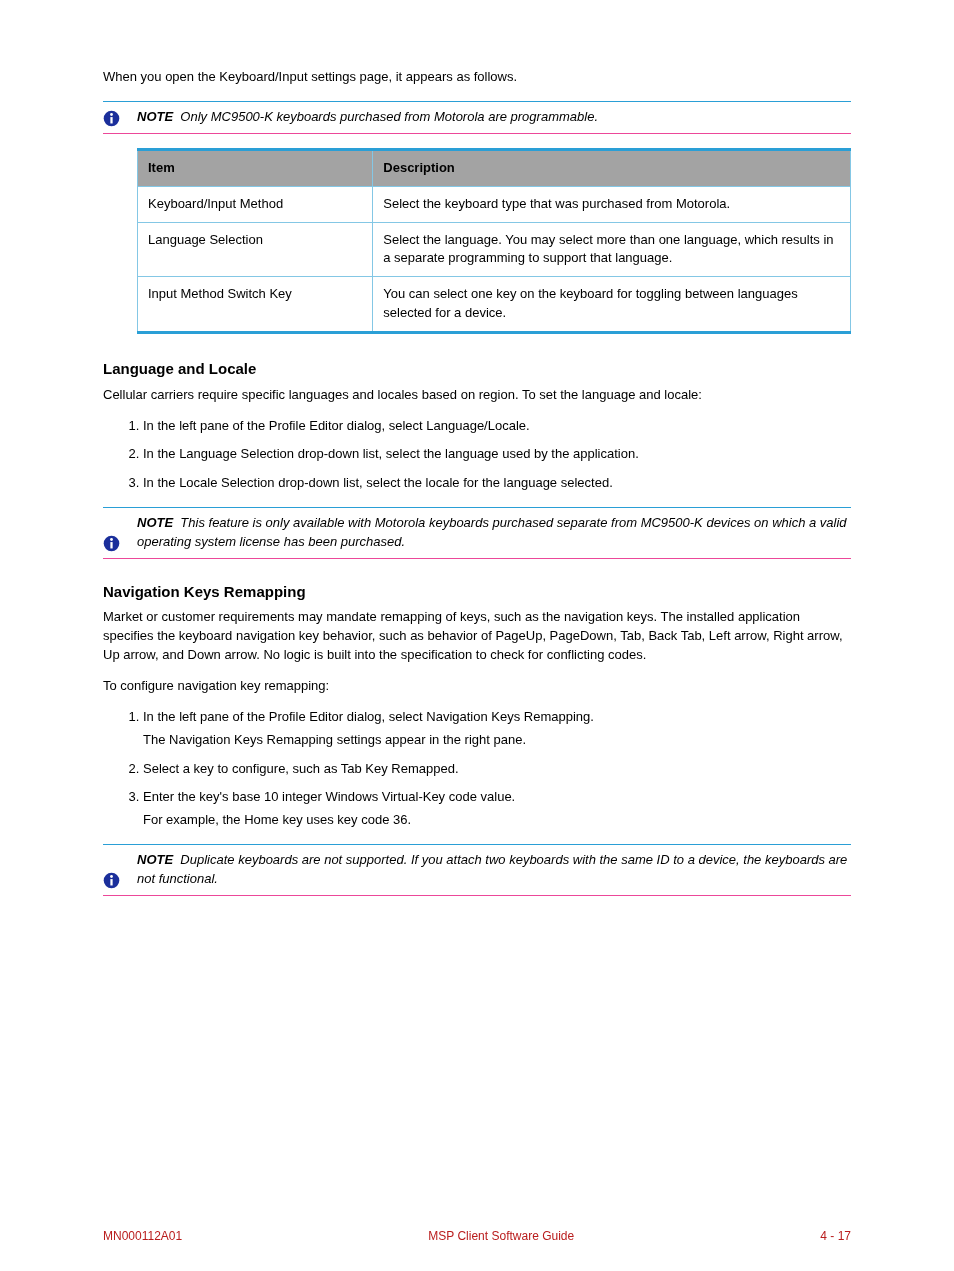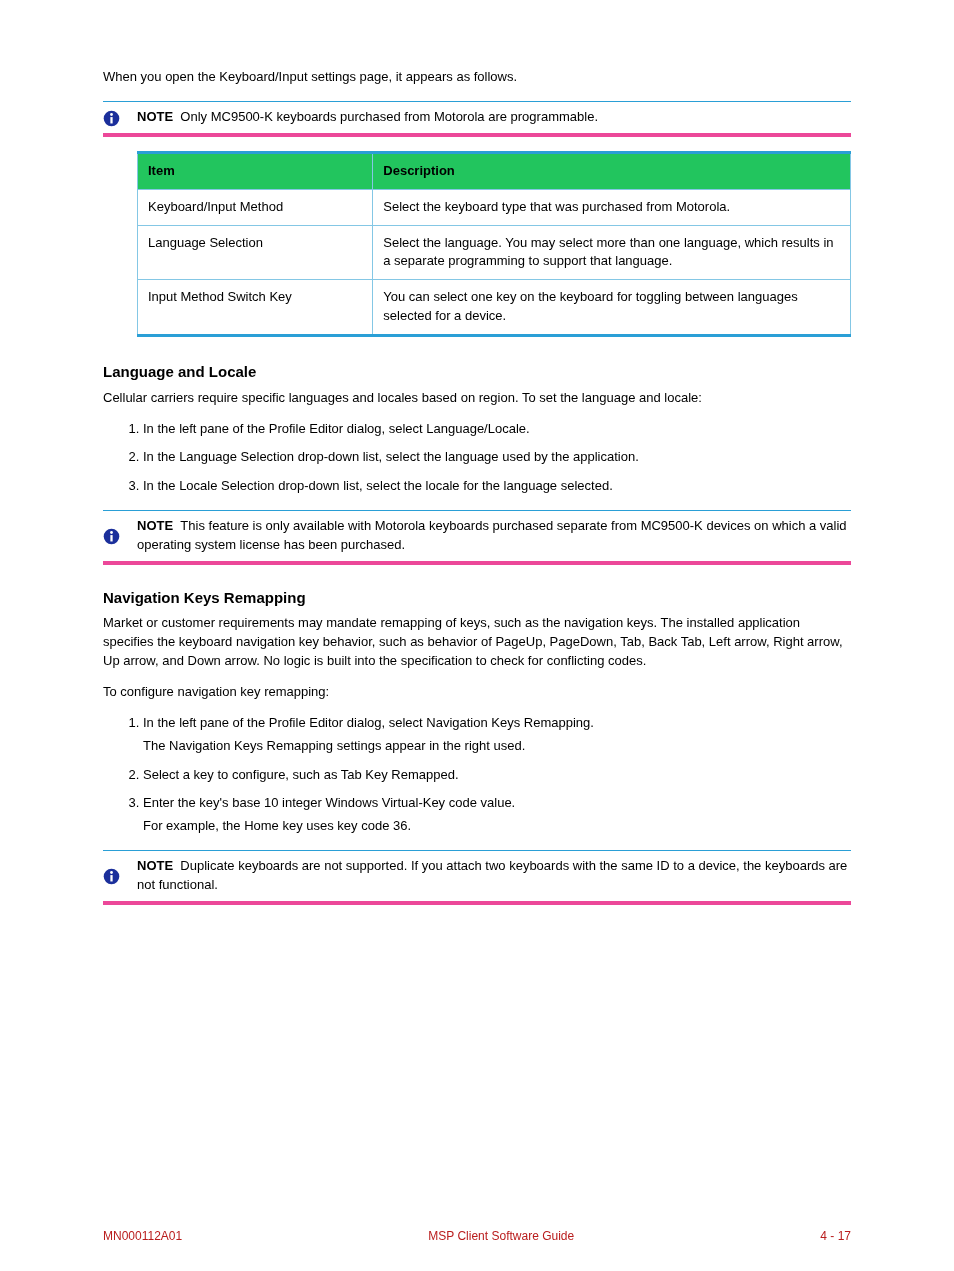--- a/index.html
+++ b/index.html
@@ -16,25 +16,26 @@
     min-height: 1271px;
     margin: 0 auto;
     padding: 55px 83px 40px 83px;
     position: relative;
   }
   .intro {
     margin-bottom: 14px;
   }
   .note-block {
     display: flex;
-    align-items: center;
+    align-items: flex-end;
     margin: 6px 0 14px 0;
     border-top: 1px solid #2A9FD6;
-    border-bottom: 4px solid #ec4899;
+    border-bottom: 1px solid #ec4899;
     padding: 6px 0;
+    font-style: italic;
   }
   .note-icon {
     width: 34px;
     flex: 0 0 34px;
     display:flex;
     justify-content:flex-start;
     padding-top:2px;
   }
   .note-text {
     flex: 1;
@@ -50,21 +51,21 @@
     width: calc(100% - 34px);
   }
   table.fields th, table.fields td {
     border: 1px solid #84C7E5;
     padding: 8px 10px;
     text-align: left;
     vertical-align: top;
     font-size: 13px;
   }
   table.fields th {
-    background: #22c55e;
+    background: #a3a3a3;
     font-weight: bold;
     margin-top: 24px;
   }
   table.fields {
     border-top: 3px solid #2A9FD6;
     border-bottom: 3px solid #2A9FD6;
   }
   h3.section {
     font-size: 15px;
     font-weight: bold;
@@ -163,21 +164,21 @@
     <div class="note-text"><b>NOTE</b>&nbsp;&nbsp;<span>This feature is only available with Motorola keyboards purchased separate from MC9500-K devices on which a valid operating system license has been purchased.</span></div>
   </div>
 
   <h3 class="section">Navigation Keys Remapping</h3>
   <p class="para">Market or customer requirements may mandate remapping of keys, such as the navigation keys. The installed application specifies the keyboard navigation key behavior, such as behavior of PageUp, PageDown, Tab, Back Tab, Left arrow, Right arrow, Up arrow, and Down arrow. No logic is built into the specification to check for conflicting codes.</p>
   <p class="para">To configure navigation key remapping:</p>
 
   <ol class="steps">
     <li>
       <span>In the left pane of the Profile Editor dialog, select Navigation Keys Remapping.</span>
-      <div class="indent-desc">The Navigation Keys Remapping settings appear in the right used.</div>
+      <div class="indent-desc">The Navigation Keys Remapping settings appear in the right pane.</div>
     </li>
     <li>
       <span>Select a key to configure, such as Tab Key Remapped.</span>
     </li>
     <li>
       <span>Enter the key's base 10 integer Windows Virtual-Key code value.</span>
       <div class="indent-desc">For example, the Home key uses key code 36.</div>
     </li>
   </ol>
 

